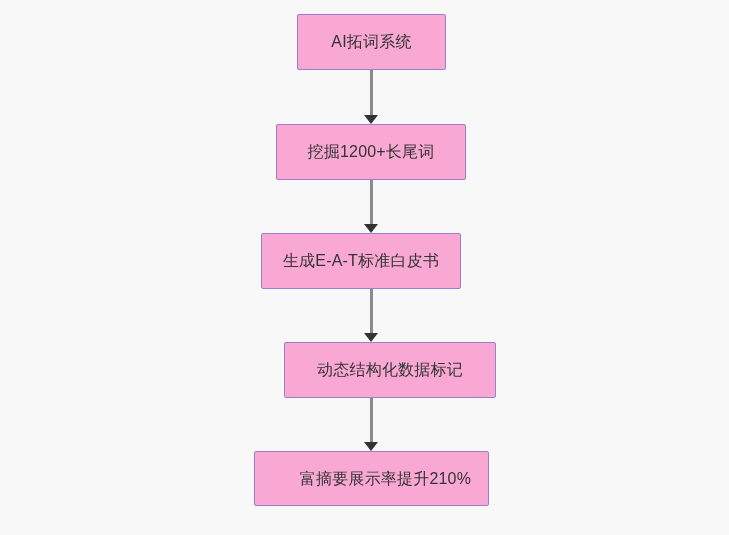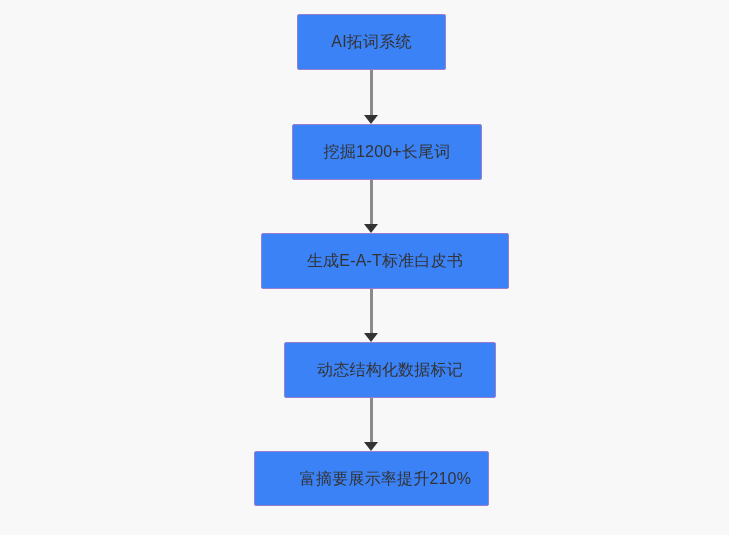--- a/index.html
+++ b/index.html
@@ -17,43 +17,43 @@
 
   .flow-canvas {
     position: relative;
     width: 729px;
     height: 535px;
     background: #f8f8f8;
   }
 
   .node {
     box-sizing: border-box;
-    background: #3b82f6;
+    background: #f9a8d4;
     border: 1px solid #9a7fd1;
     border-radius: 2px;
     display: flex;
     align-items: center;
     justify-content: center;
     color: #333333;
     font-size: 16px;
     line-height: 1.2;
     letter-spacing: 0.2px;
     white-space: nowrap;
     text-align: center;
   }
 
   .node-label {
     display: block;
     padding: 0 12px;
   }
 
   
   .node-1 { position: absolute; left: 297px; top: 14px;  width: 149px; height: 56px; }
-  .node-2 { position: absolute; left: 292px; top: 124px; width: 190px; height: 56px; }
-  .node-3 { position: absolute; left: 261px; top: 233px; width: 248px; height: 56px; }
+  .node-2 { position: absolute; left: 276px; top: 124px; width: 190px; height: 56px; }
+  .node-3 { position: absolute; left: 261px; top: 233px; width: 200px; height: 56px; }
   .node-4 { position: absolute; left: 264px; top: 342px; width: 212px; height: 56px; margin-left: 20px; }
   .node-5 { position: absolute; left: 254px; top: 451px; width: 235px; height: 55px; padding-left: 28px; }
 
   
   .edge {
     position: absolute;
     width: 3px;
     background: #8a8a8a;
     left: 370px;
   }

